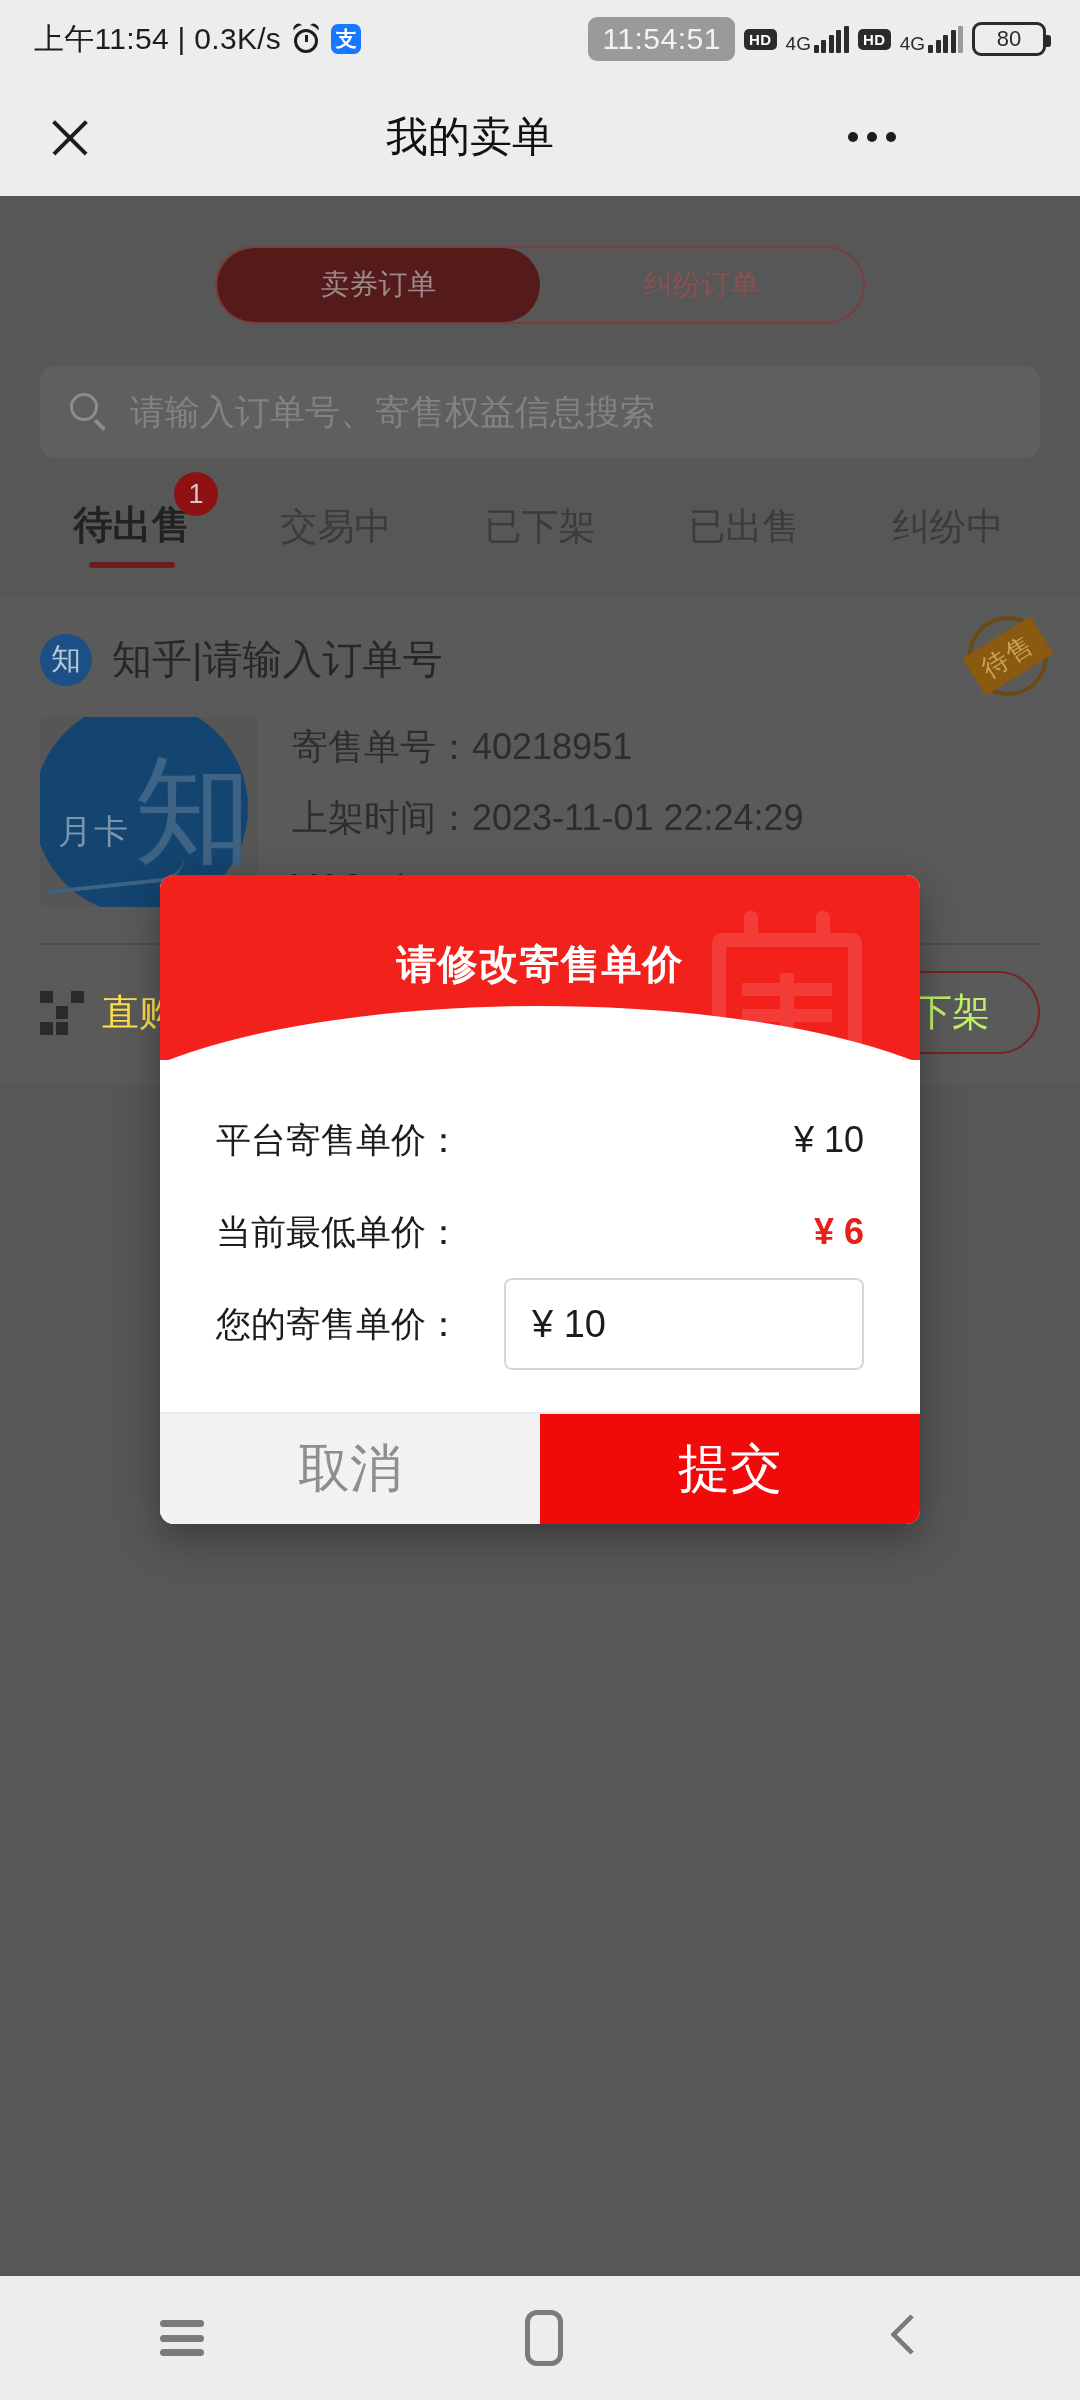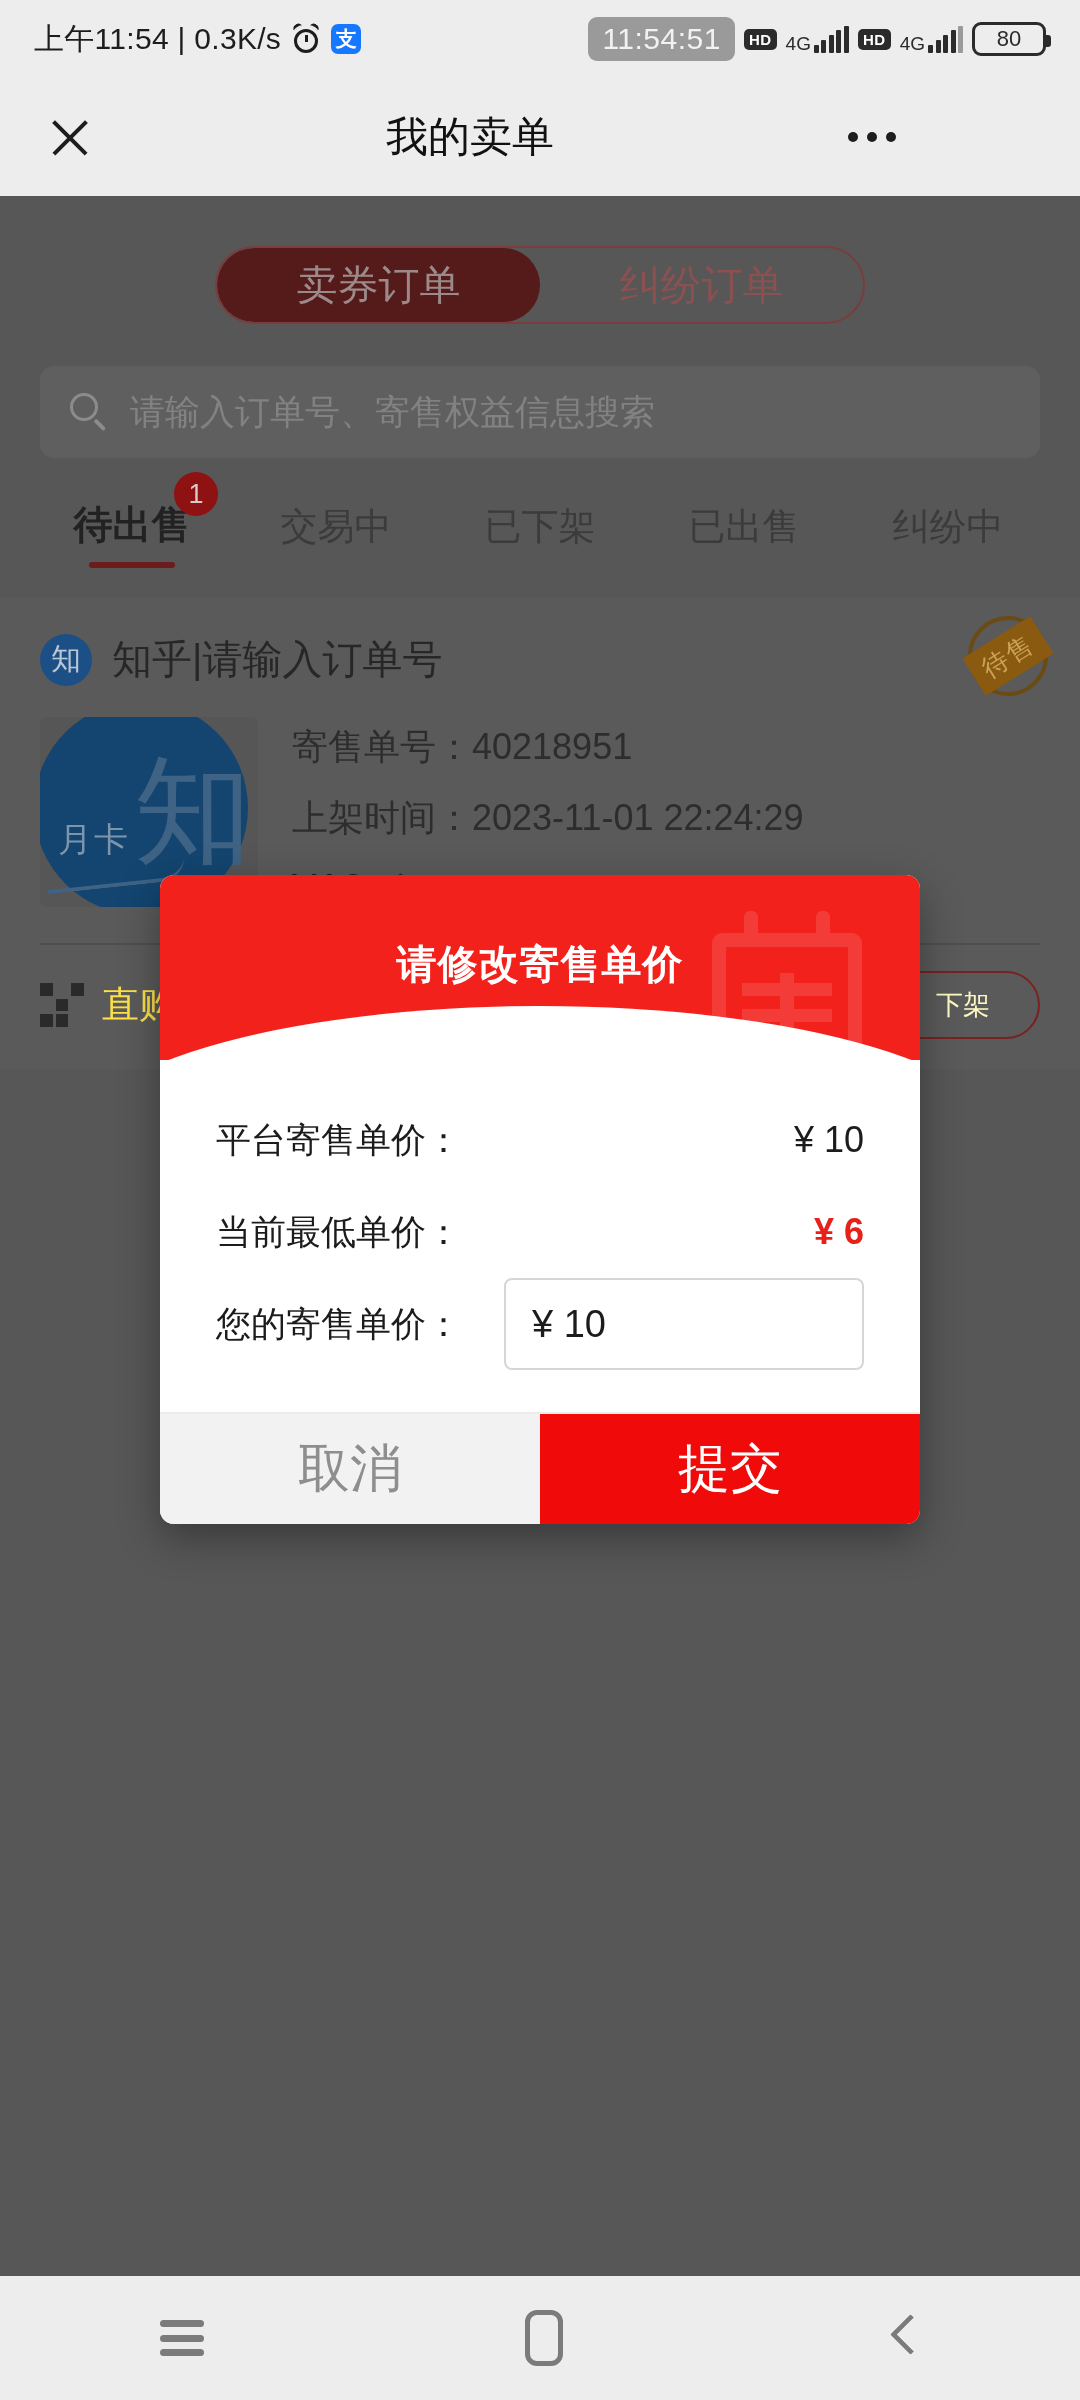--- a/index.html
+++ b/index.html
@@ -92,21 +92,21 @@
   }
 
   
   .seg-wrap{ display:flex; justify-content:center; margin-top:50px; }
   .seg{
     display:flex; width:650px; height:78px; border:2.5px solid #7a3c3c;
     border-radius:44px; overflow:hidden; background:transparent;
   }
   .seg div{
     flex:1; display:flex; align-items:center; justify-content:center;
-    font-size:41px; color:#8d5050; cursor:pointer;
+    font-size:29px; color:#8d5050; cursor:pointer;
   }
   .seg div.active{ background:#551a1a; color:#9c8a8a; border-radius:44px; }
 
   
   .search{
     margin:42px 40px 0; height:92px; background:#5f5f5f; border-radius:14px;
     display:flex; align-items:center; padding:0 30px; gap:22px; cursor:text;
   }
   .mag{ width:38px; height:38px; position:relative; flex:none; }
   .mag .ring{
@@ -166,21 +166,21 @@
   }
   .thumb .circle{
     position:absolute; left:-6px; top:-16px; width:214px; height:214px;
     border-radius:50%; background:#134570;
   }
   .thumb .zh{
     position:absolute; left:94px; top:34px; font-size:118px; color:#3f6384;
     line-height:1; font-weight:500;
   }
   .thumb .yk{
-    position:absolute; left:18px; top:100px; font-size:34px; color:#7d95ab; letter-spacing:2px;
+    position:absolute; left:18px; top:92px; font-size:34px; color:#7d95ab; letter-spacing:2px;
   }
   .thumb .swoosh{
     position:absolute; left:6px; top:144px; width:140px; height:26px;
     border-bottom:4px solid #3f6384; border-radius:0 0 70px 8px; transform:rotate(-6deg);
   }
   .info{ flex:1; padding-top:6px; }
   .info-row{ font-size:36px; color:#2d2d2d; margin-bottom:22px; }
   .price-row{ display:flex; align-items:center; gap:16px; margin-top:4px; }
   .price-big{ font-size:44px; color:#1a1a1a; }
   .pencil{ width:42px; height:42px; position:relative; cursor:pointer; }
@@ -197,21 +197,21 @@
   }
   .direct{ display:flex; align-items:center; gap:18px; }
   .qr{
     width:44px; height:44px; display:grid; grid-template-columns:repeat(3,1fr);
     grid-template-rows:repeat(3,1fr); gap:3px; flex:none;
   }
   .qr i{ background:#2a2a2a; display:block; }
   .qr i.off{ background:transparent; }
   .direct-lbl{ font-size:37px; color:#fde047; }
   .btn-out{
-    border:2.5px solid #7a2121; color:#fef9c3; font-size:27px;
+    border:2.5px solid #7a2121; color:#bef264; font-size:38px;
     padding:14px 48px; border-radius:46px; cursor:pointer;
   }
 
   
   .modal{
     position:absolute; left:160px; top:875px; width:760px;
     background:#fff; border-radius:14px; overflow:hidden;
     box-shadow:0 14px 40px rgba(0,0,0,.35);
   }
   .modal-head{

